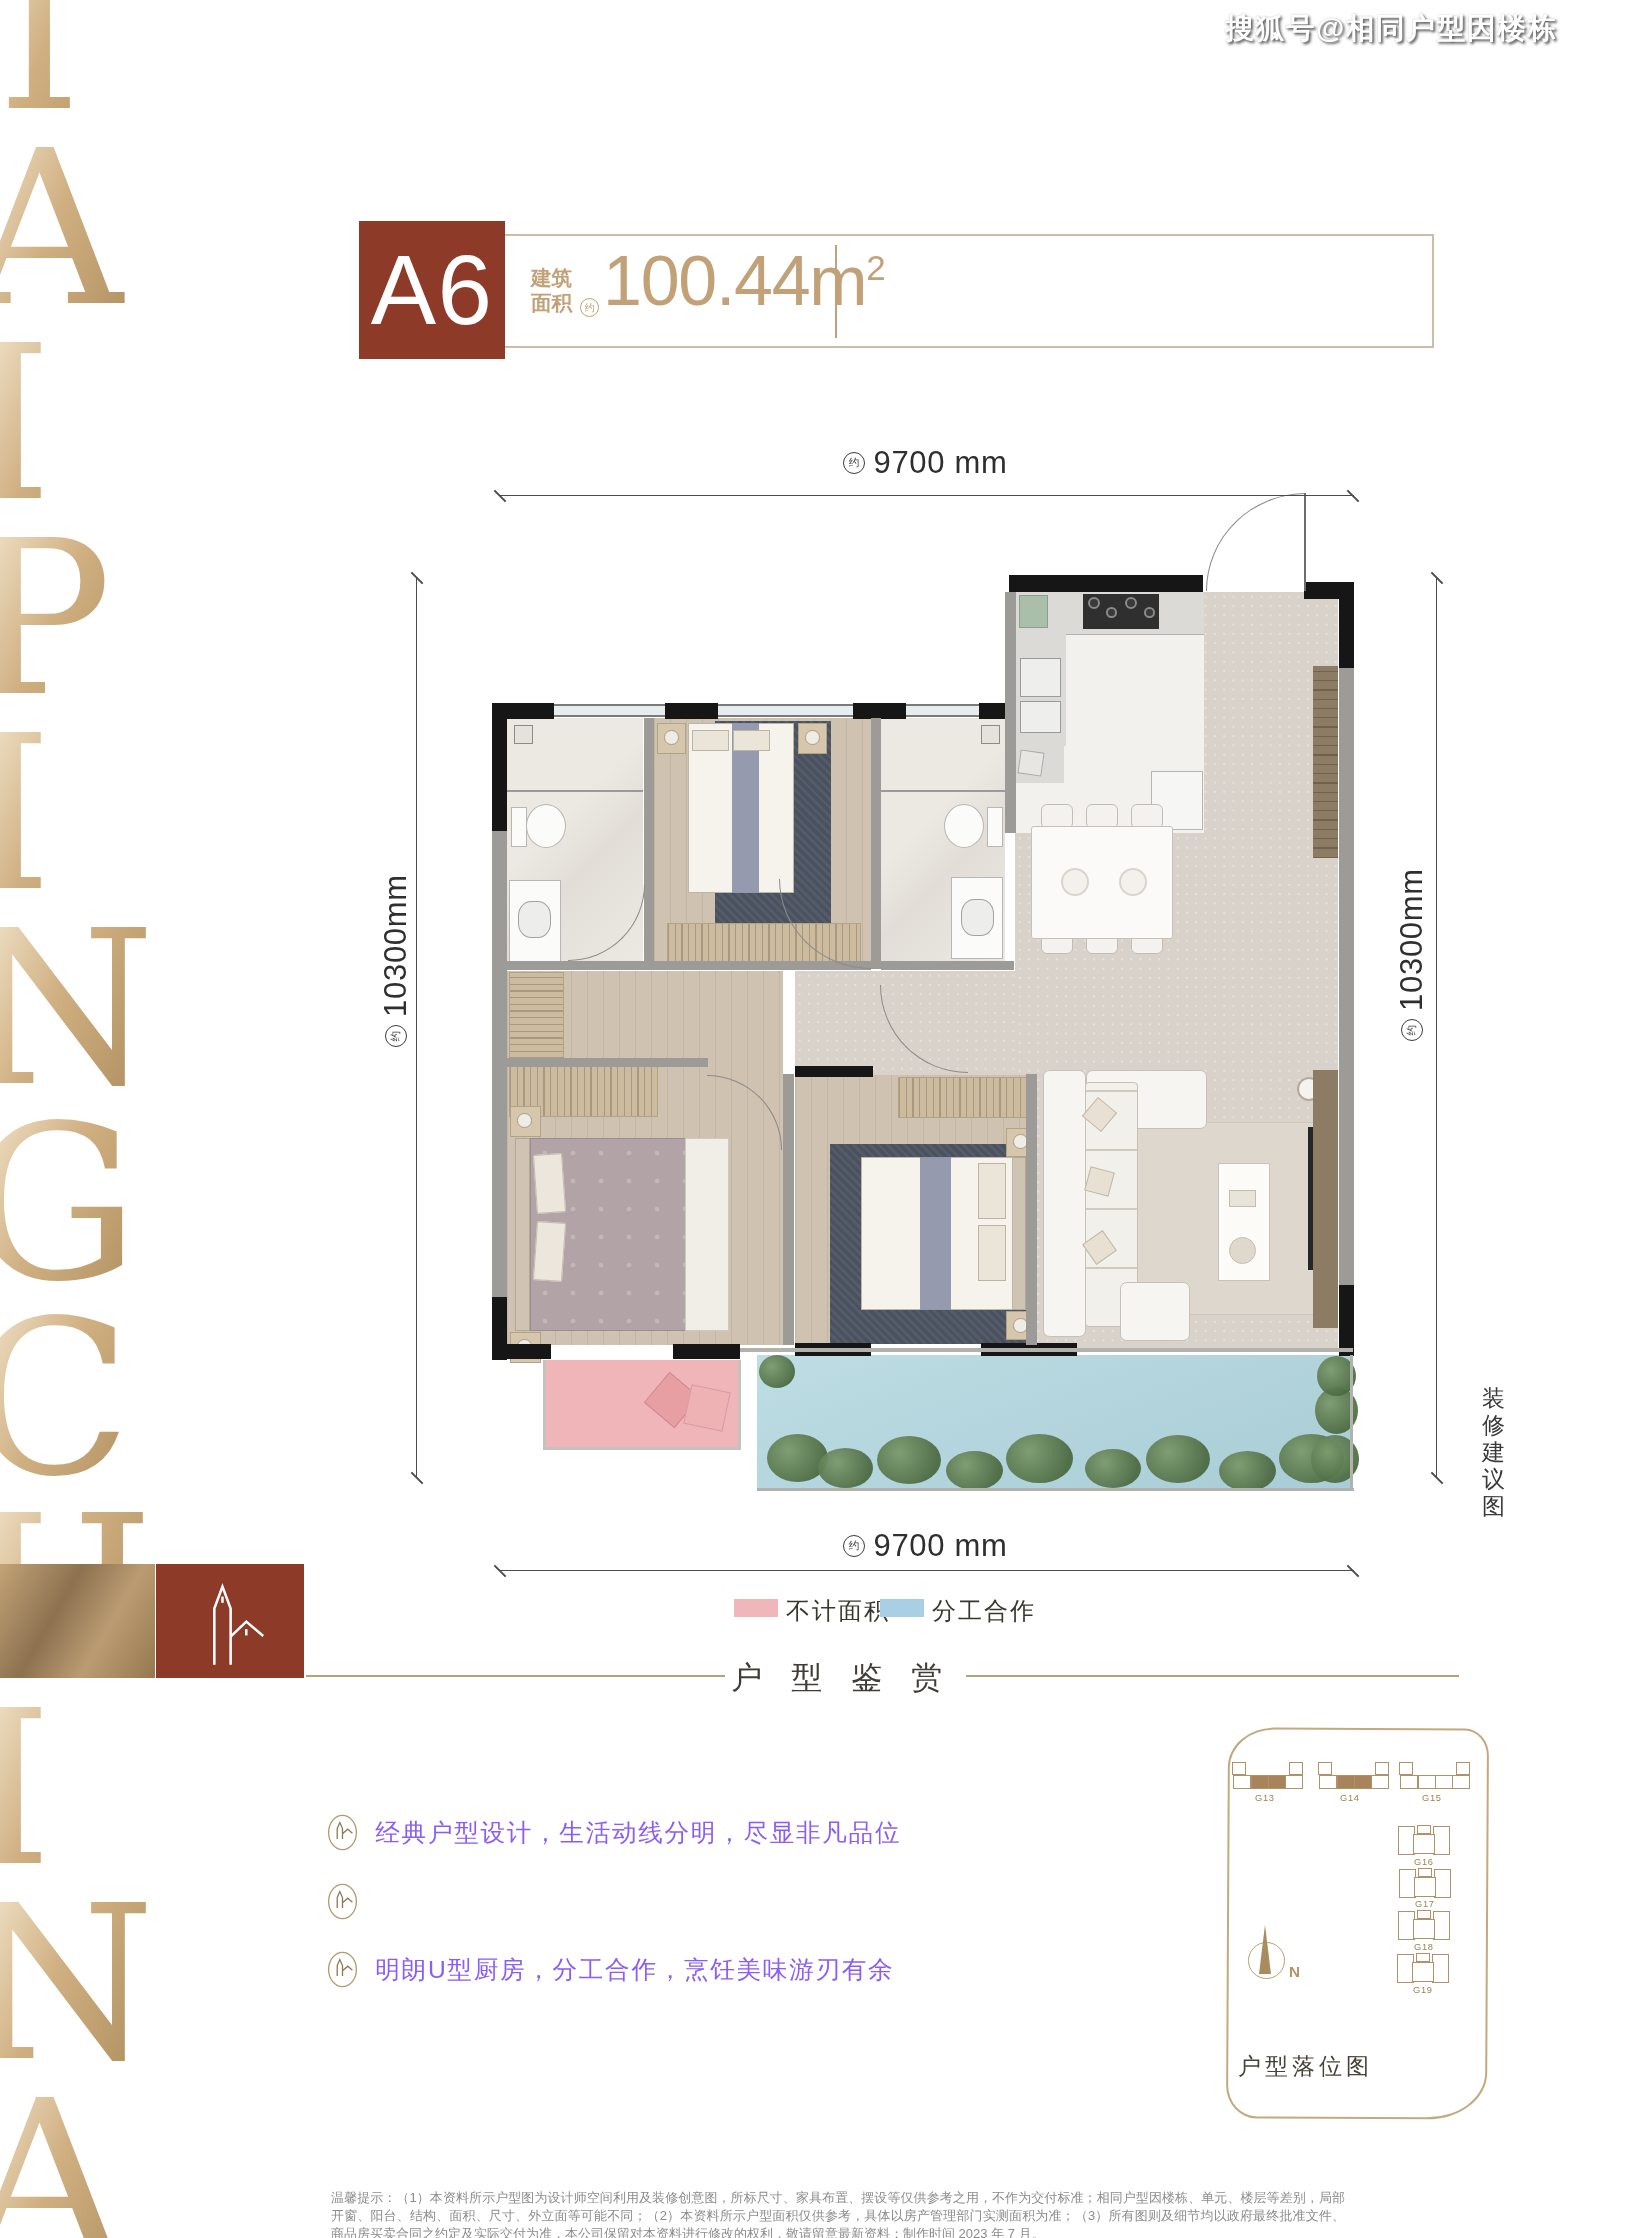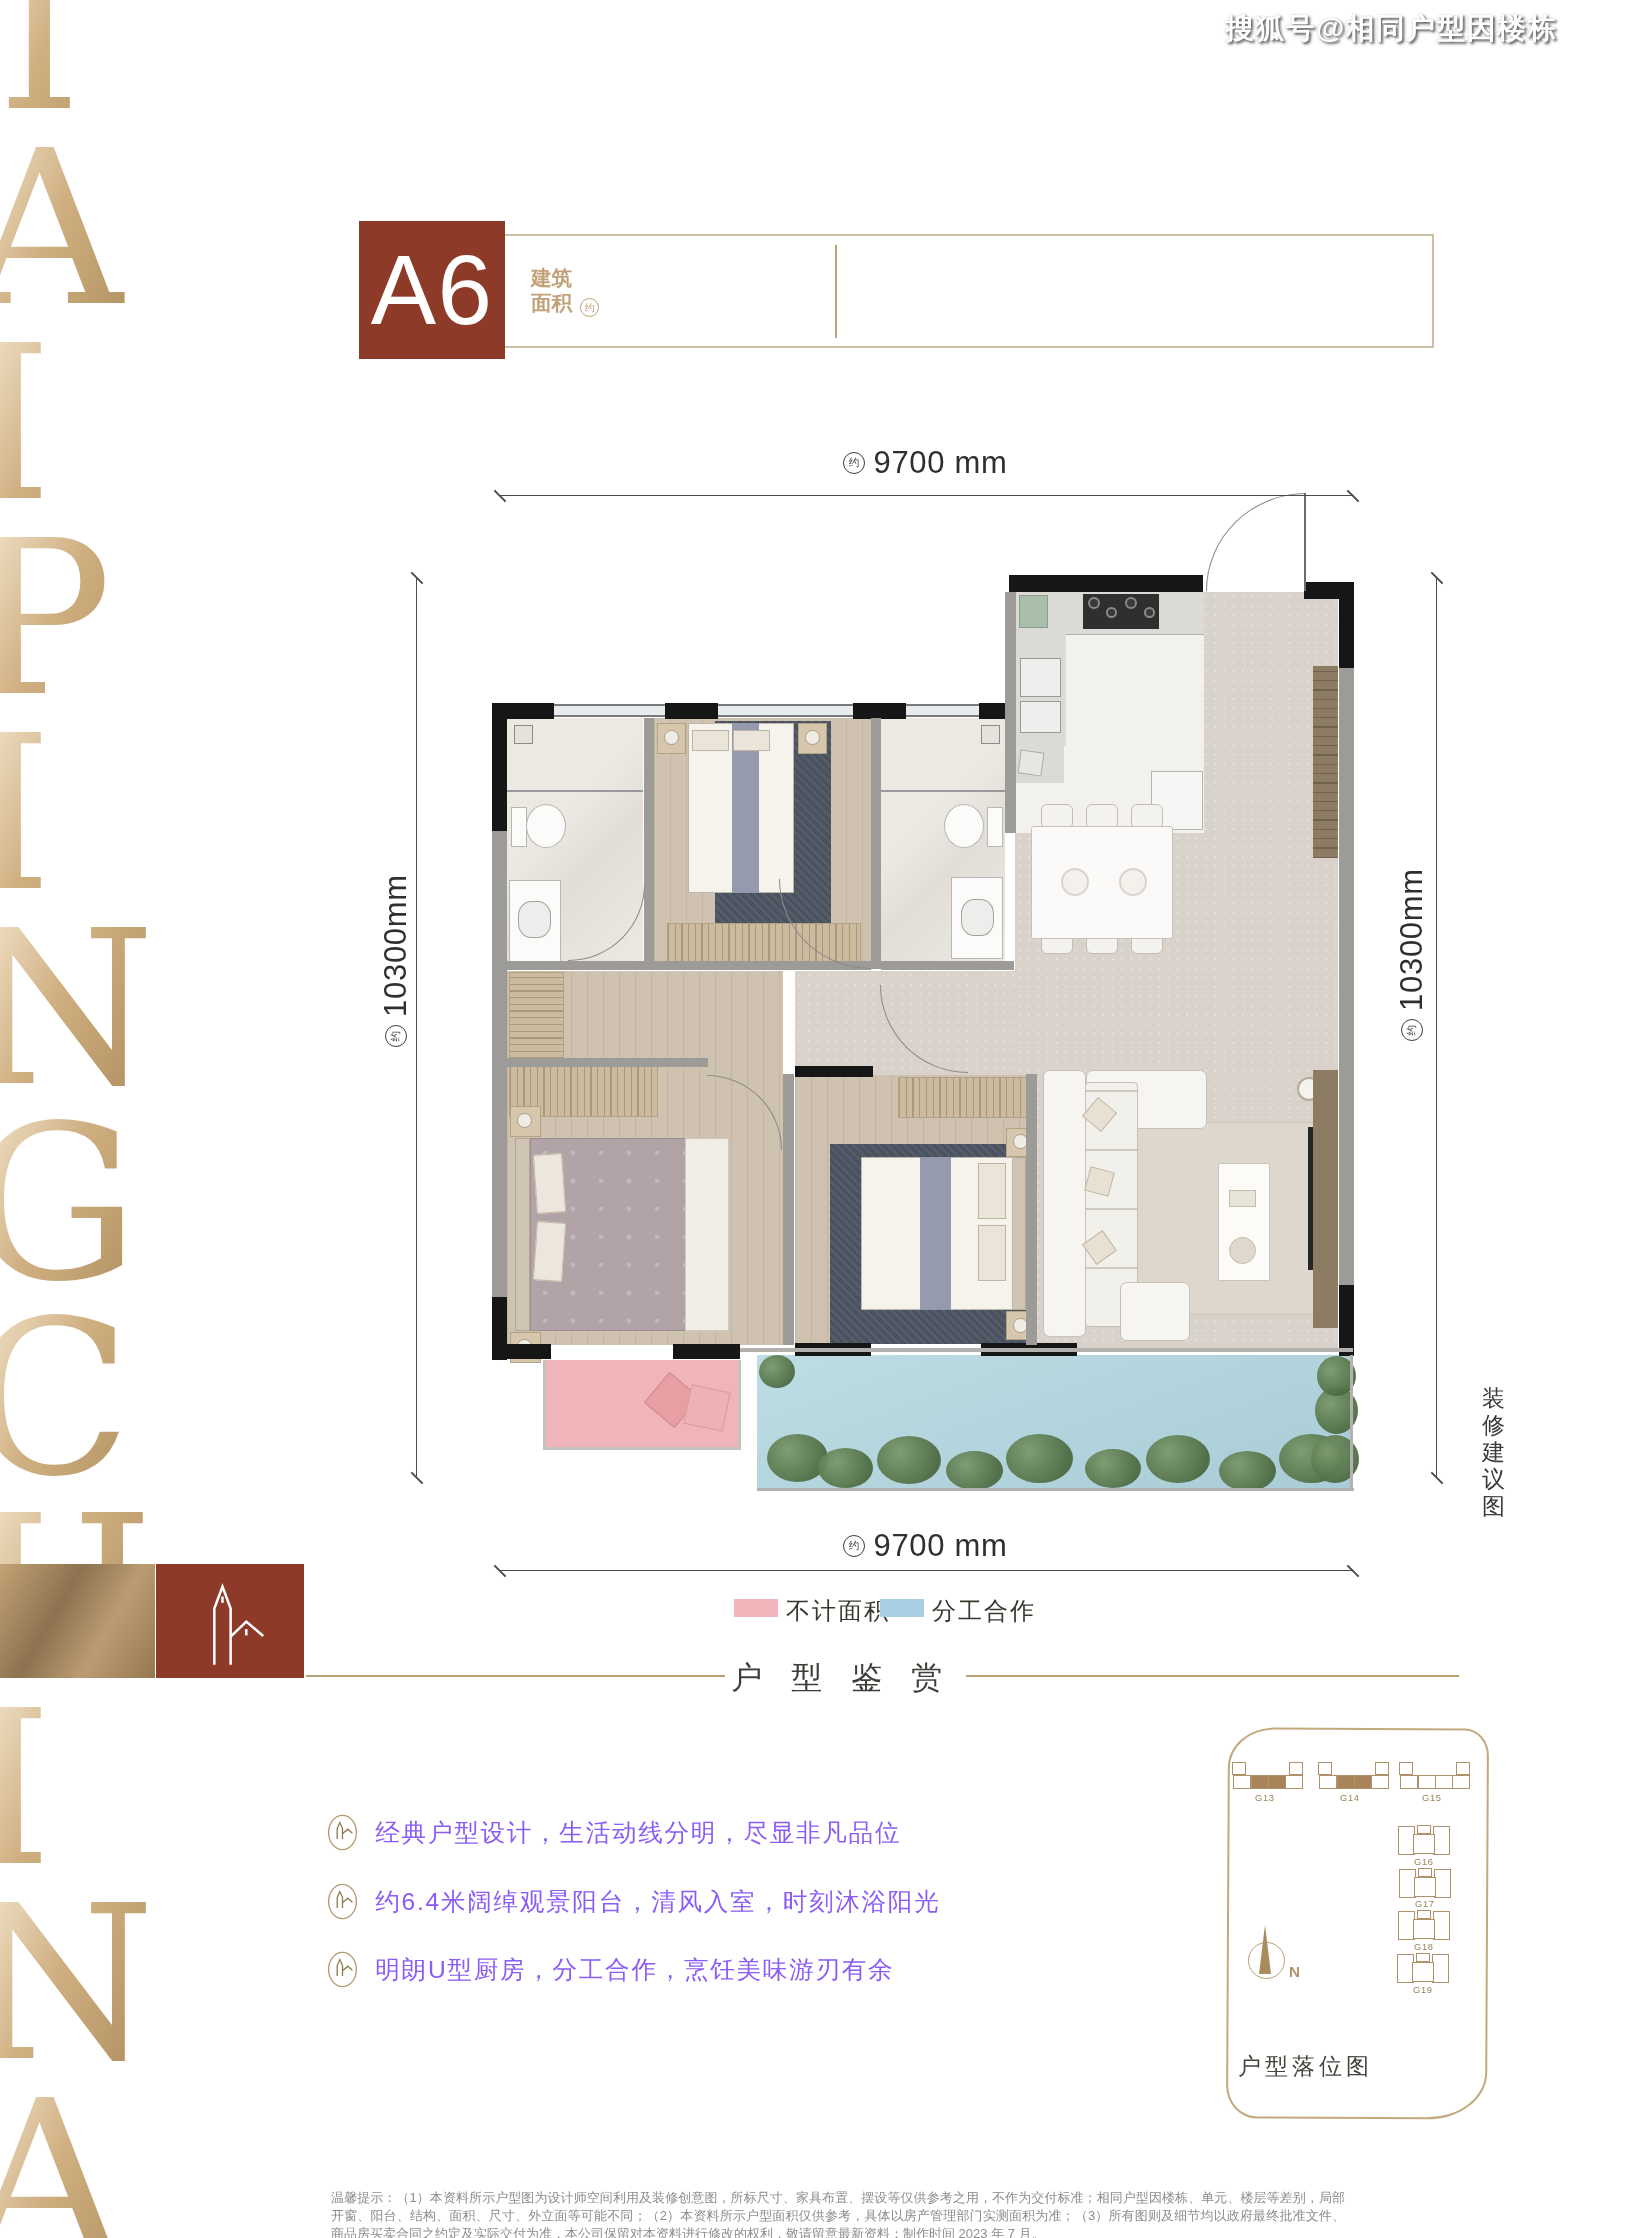--- a/index.html
+++ b/index.html
@@ -108,20 +108,21 @@
 
   <div class="hdr-border"></div>
   <div class="hdr-red">
     <span class="unit">A6</span>
   </div>
   <div class="area-prefix gold">
     <div>建筑</div>
     <div>面积</div>
   </div>
   <div class="approx-circle hdr-approx">约</div>
+  <div class="hdr-num gold"><span>100.44m</span><sup>2</sup></div>
   <div class="hdr-div"></div>
 
   <div class="plan" id="plan">
       <div style="left: 561px; top: 67px; width: 323px; height: 757px; background: radial-gradient(rgba(255, 255, 255, 0.35) 0.7px, transparent 1px) 0% 0% / 9.3px 9.3px rgb(216, 210, 202);"></div>
       <div style="left: 341px; top: 446px; width: 221px; height: 104px; background: radial-gradient(rgba(255, 255, 255, 0.35) 0.7px, transparent 1px) 0% 0% / 9.3px 9.3px rgb(216, 210, 202);"></div>
       <div style="left: 561px; top: 67px; width: 189px; height: 241px; background: rgb(242, 241, 237);"></div>
       <div style="left: 53px; top: 193px; width: 136px; height: 243px; background: linear-gradient(135deg, rgb(236, 233, 227) 0px, rgb(236, 233, 227) 40%, rgb(226, 222, 215) 60%, rgb(236, 233, 227));"></div>
       <div style="left: 200px; top: 193px; width: 217px; height: 243px; background: repeating-linear-gradient(90deg, rgba(110, 90, 70, 0.12) 0px, rgba(110, 90, 70, 0.12) 1.3px, transparent 1.3px, transparent 16px) rgb(207, 194, 176);"></div>
       <div style="left: 427px; top: 193px; width: 124px; height: 243px; background: linear-gradient(135deg, rgb(236, 233, 227) 0px, rgb(236, 233, 227) 40%, rgb(226, 222, 215) 60%, rgb(236, 233, 227));"></div>
       <div style="left: 53px; top: 446px; width: 276px; height: 374px; background: repeating-linear-gradient(90deg, rgba(110, 90, 70, 0.12) 0px, rgba(110, 90, 70, 0.12) 1.3px, transparent 1.3px, transparent 16px) rgb(207, 194, 176);"></div>
@@ -331,21 +332,20 @@
       <ellipse cx="23" cy="28" rx="21" ry="26" fill="none" stroke="#b49a6e" stroke-width="2"></ellipse>
       <path d="M15,38 L15,22 L19,13 L23,22 L23,38 M23,30 L31,23 L38,29" fill="none" stroke="#8f7a52" stroke-width="2"></path>
     </svg>
     <span class="ftext">经典户型设计，生活动线分明，尽显非凡品位</span>
   </div>
   <div class="feat" style="top:1883px;">
     <svg class="ficon" viewBox="0 0 46 56">
       <ellipse cx="23" cy="28" rx="21" ry="26" fill="none" stroke="#b49a6e" stroke-width="2"></ellipse>
       <path d="M15,38 L15,22 L19,13 L23,22 L23,38 M23,30 L31,23 L38,29" fill="none" stroke="#8f7a52" stroke-width="2"></path>
     </svg>
-    <span class="ftext">约6.4米阔绰观景阳台，清风入室，时刻沐浴阳光</span>
   </div>
   <div class="feat" style="top:1951px;">
     <svg class="ficon" viewBox="0 0 46 56">
       <ellipse cx="23" cy="28" rx="21" ry="26" fill="none" stroke="#b49a6e" stroke-width="2"></ellipse>
       <path d="M15,38 L15,22 L19,13 L23,22 L23,38 M23,30 L31,23 L38,29" fill="none" stroke="#8f7a52" stroke-width="2"></path>
     </svg>
     <span class="ftext">明朗U型厨房，分工合作，烹饪美味游刃有余</span>
   </div>
 
   <div class="siteplan"></div>

